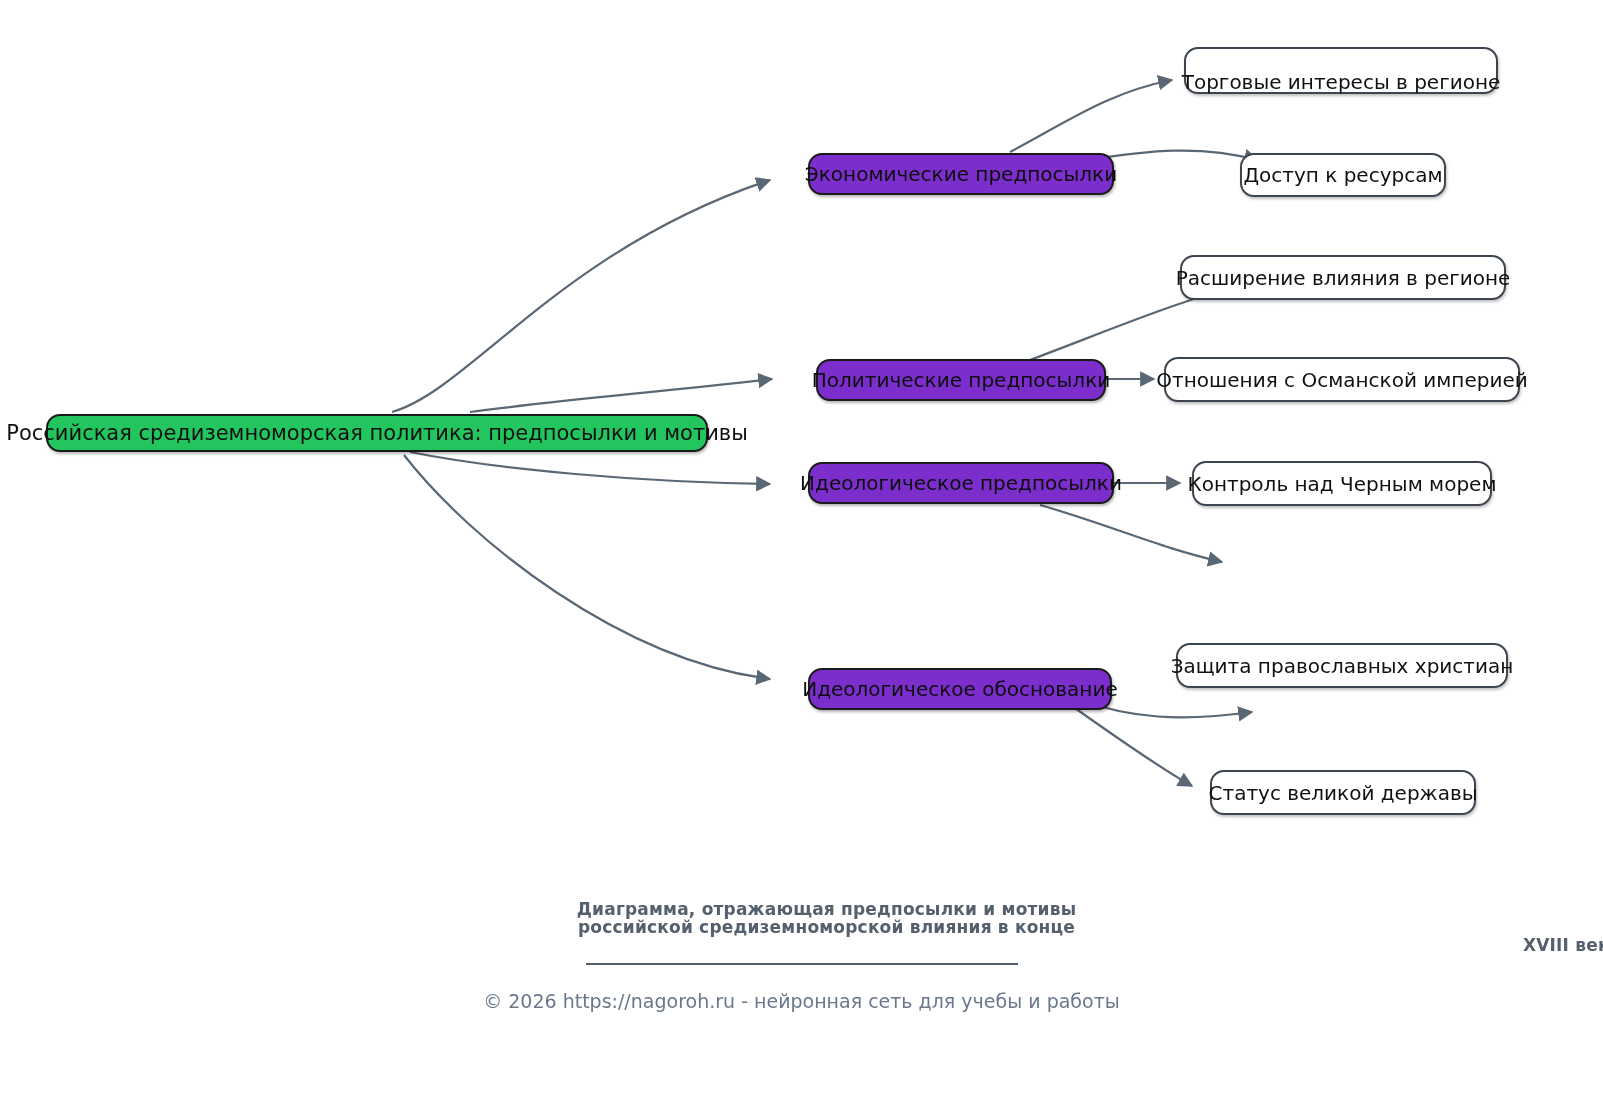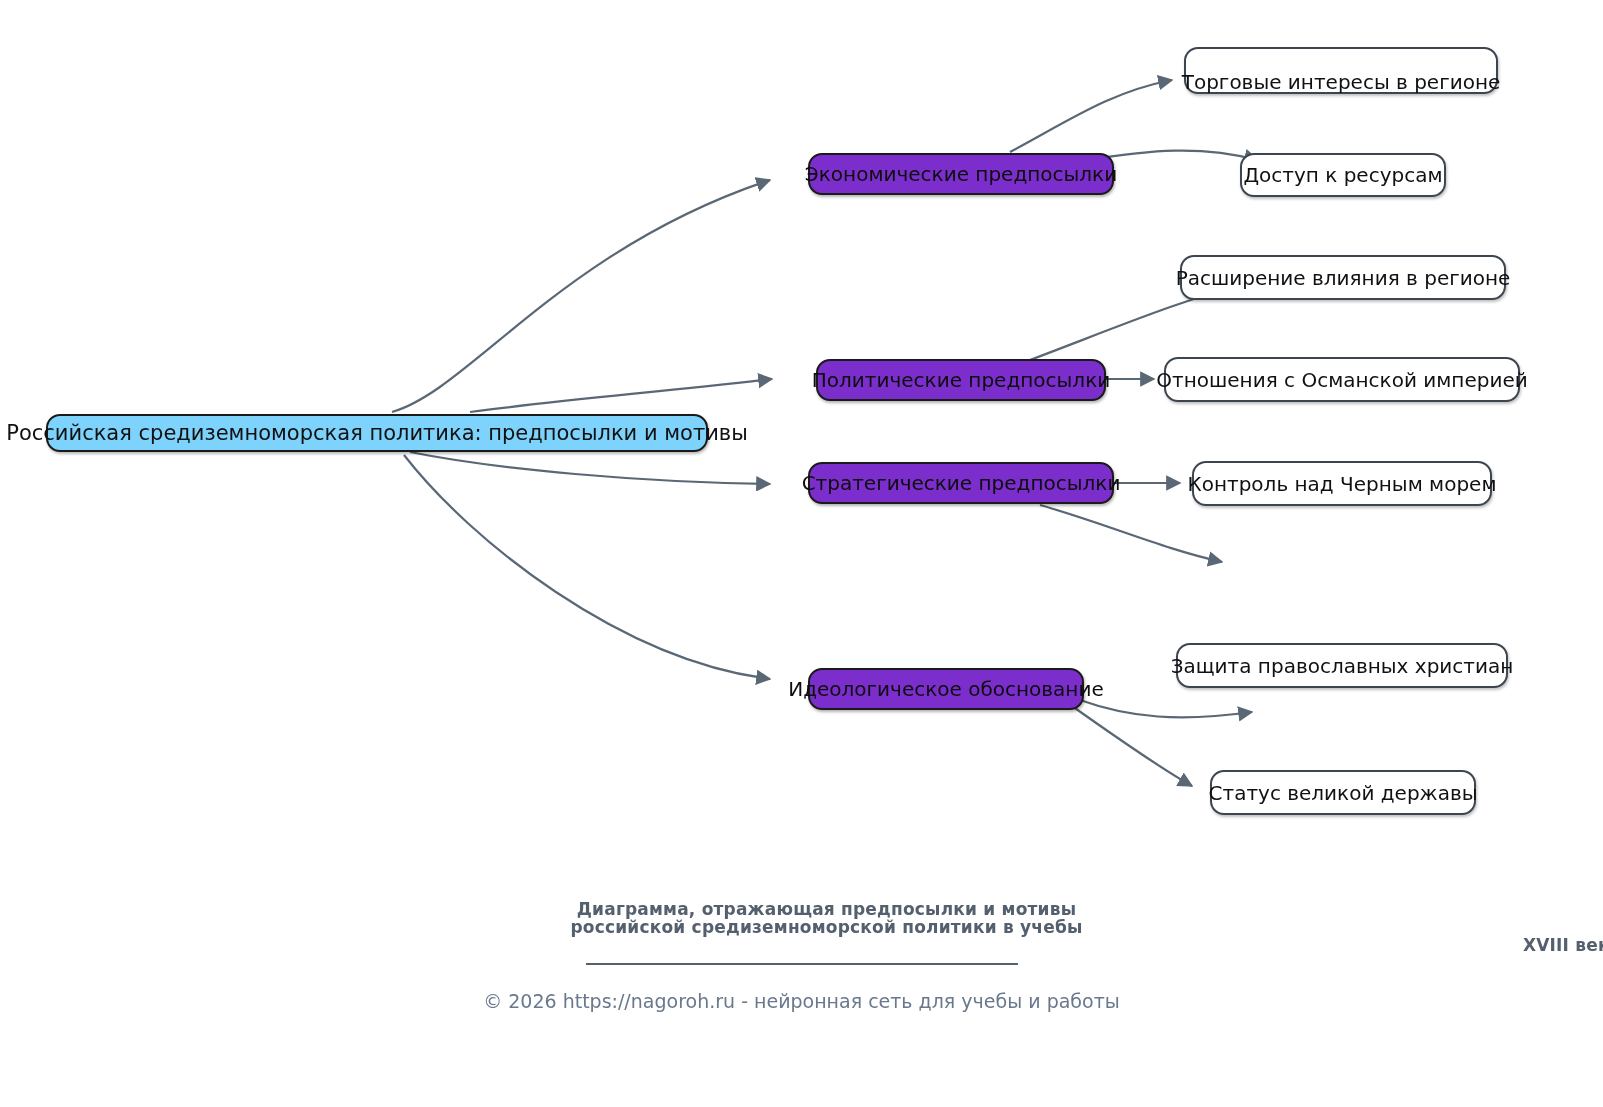--- a/index.html
+++ b/index.html
@@ -29,21 +29,21 @@
     position: absolute;
     box-sizing: border-box;
     display: flex;
     align-items: center;
     justify-content: center;
     white-space: nowrap;
     line-height: 1;
   }
   
   .node-root {
-    background: #7dd3fc;
+    background: #22c55e;
     border: 2px solid #1a1a1a;
     border-radius: 14px;
     color: #111111;
     font-size: 21px;
     padding: 0 14px;
     box-shadow: 1px 2px 3px rgba(0,0,0,0.28);
   }
   
   .node-cat {
     background: #7b2ecc;
@@ -143,41 +143,41 @@
     <span>Политические предпосылки</span>
   </div>
   <div class="node node-leaf" style="left:1180px; top:255px; width:326px; height:45px;">
     <span>Расширение влияния в регионе</span>
   </div>
   <div class="node node-leaf" style="left:1164px; top:357px; width:356px; height:45px;">
     <span>Отношения с Османской империей</span>
   </div>
 
   <div class="node node-cat" style="left:782px; top:462px; width:306px; height:42px;">
-    <span>Стратегические предпосылки</span>
+    <span>Идеологическое предпосылки</span>
   </div>
   <div class="node node-leaf" style="left:1192px; top:461px; width:300px; height:45px;">
     <span>Контроль над Черным морем</span>
   </div>
 
-  <div class="node node-cat" style="left:782px; top:668px; width:276px; height:42px;">
+  <div class="node node-cat" style="left:782px; top:668px; width:304px; height:42px;">
     <span>Идеологическое обоснование</span>
   </div>
   <div class="node node-leaf" style="left:1176px; top:643px; width:332px; height:45px;">
     <span>Защита православных христиан</span>
   </div>
   <div class="node node-leaf" style="left:1210px; top:770px; width:266px; height:45px;">
     <span>Статус великой державы</span>
   </div>
 
   <div class="caption" style="top:899px;">
     <span>Диаграмма, отражающая предпосылки и мотивы</span>
   </div>
   <div class="caption" style="top:917px;">
-    <span>российской средиземноморской политики в учебы</span>
+    <span>российской средиземноморской влияния в конце</span>
   </div>
   <div class="caption" style="top:935px;text-align:right;">
     <span>XVIII века.</span>
   </div>
   <div class="caption-line"></div>
 
   <div class="footer" style="top:990px;">
     <span>© 2026 https://nagoroh.ru - нейронная сеть для учебы и работы</span>
   </div>
 

